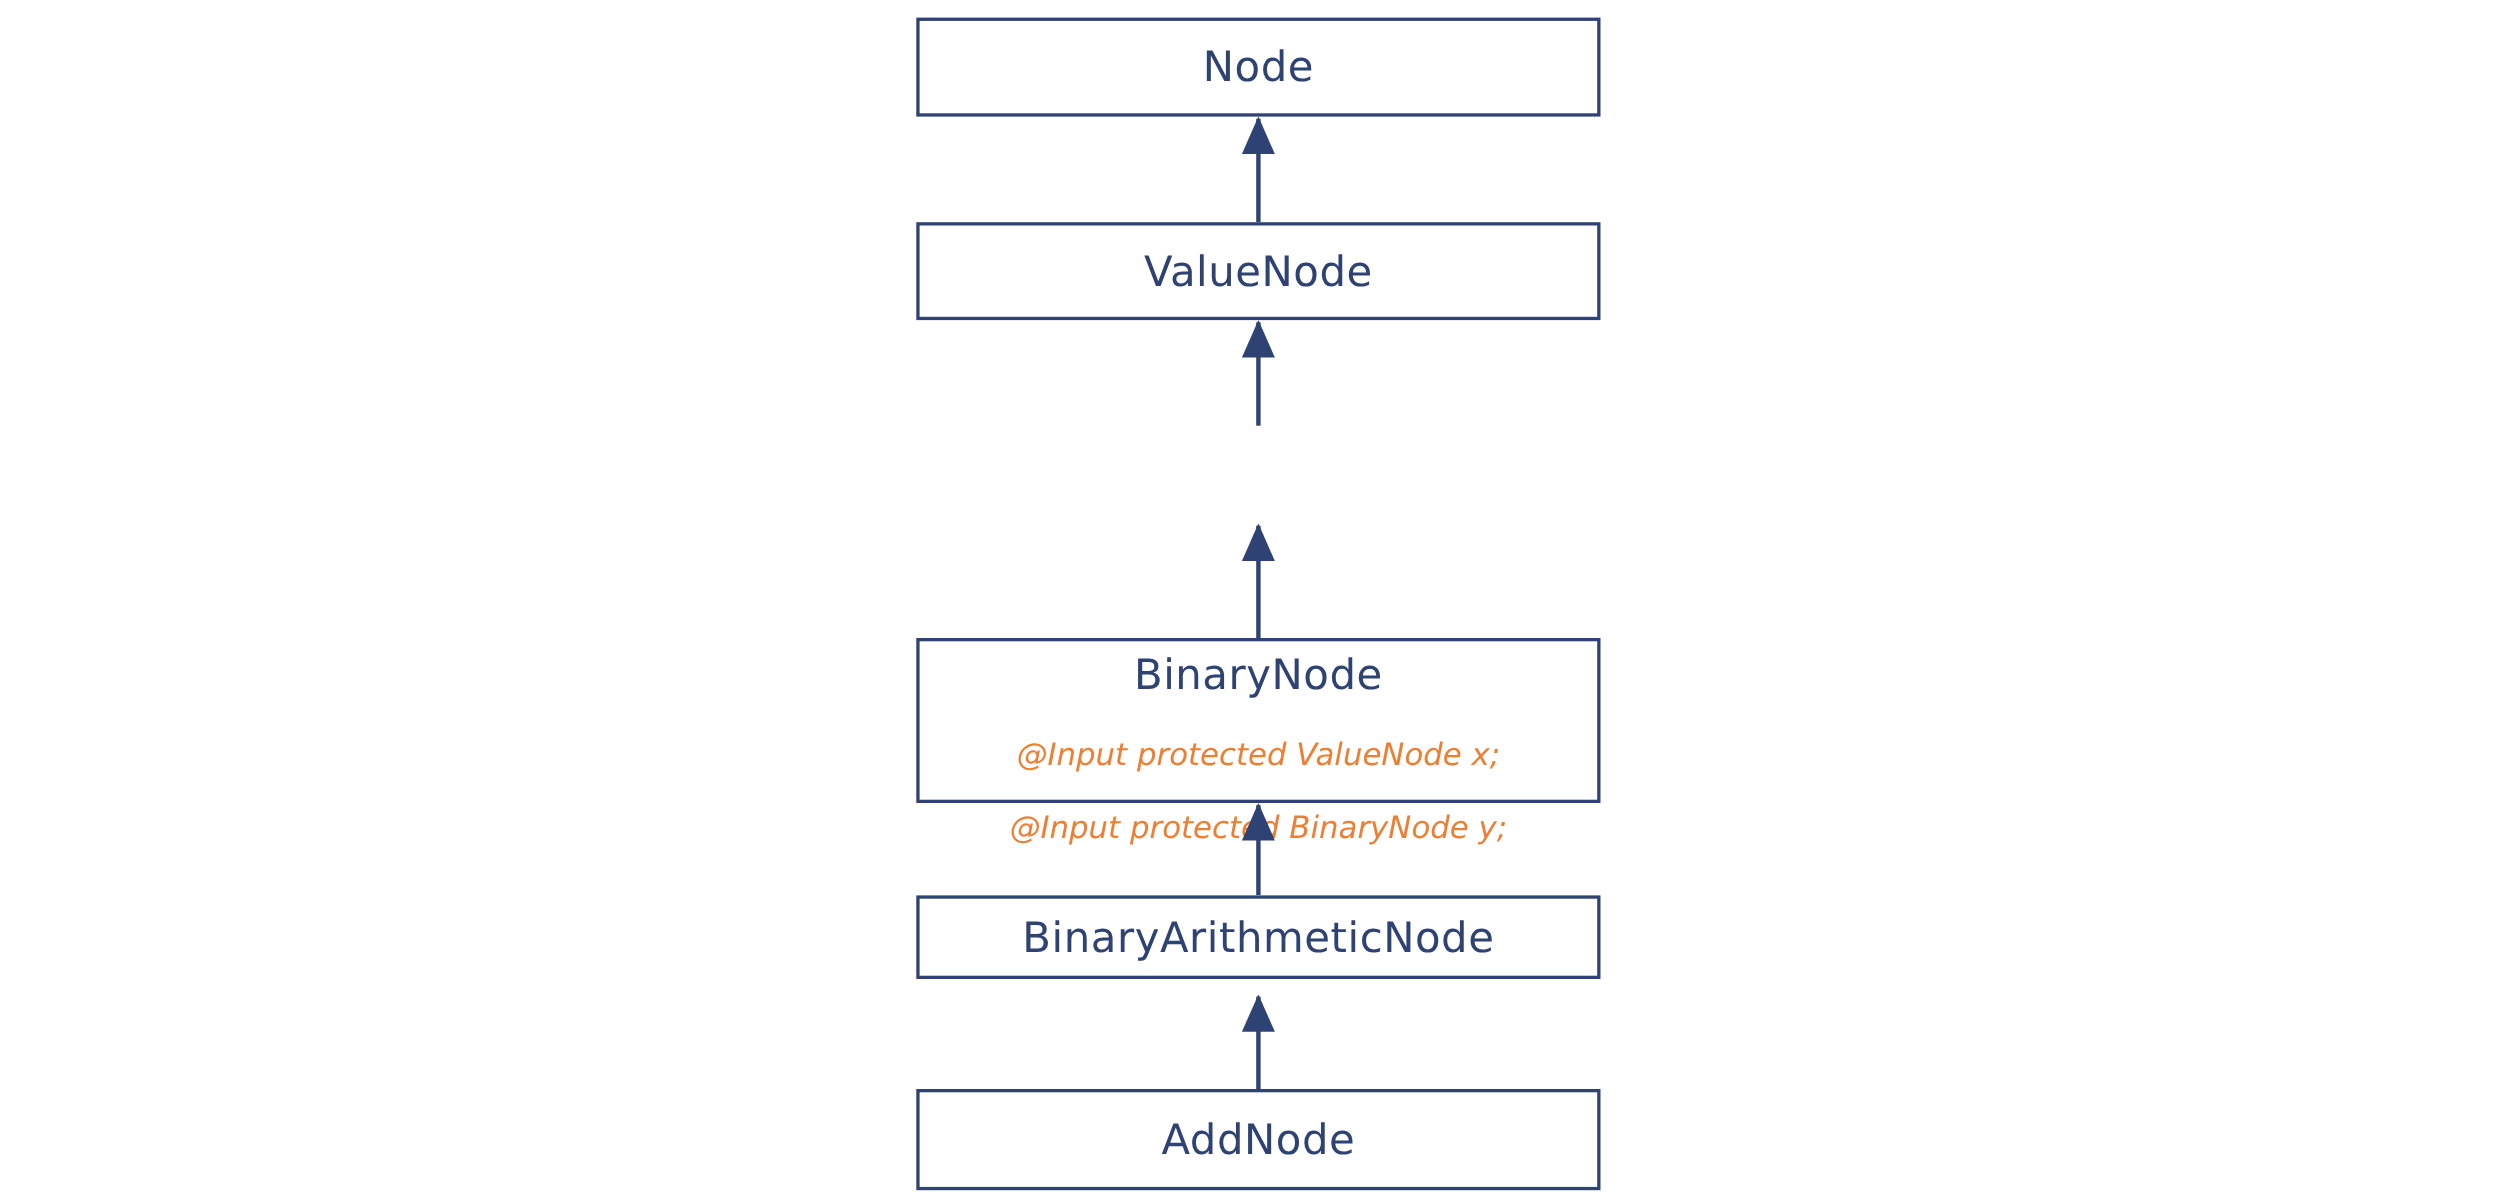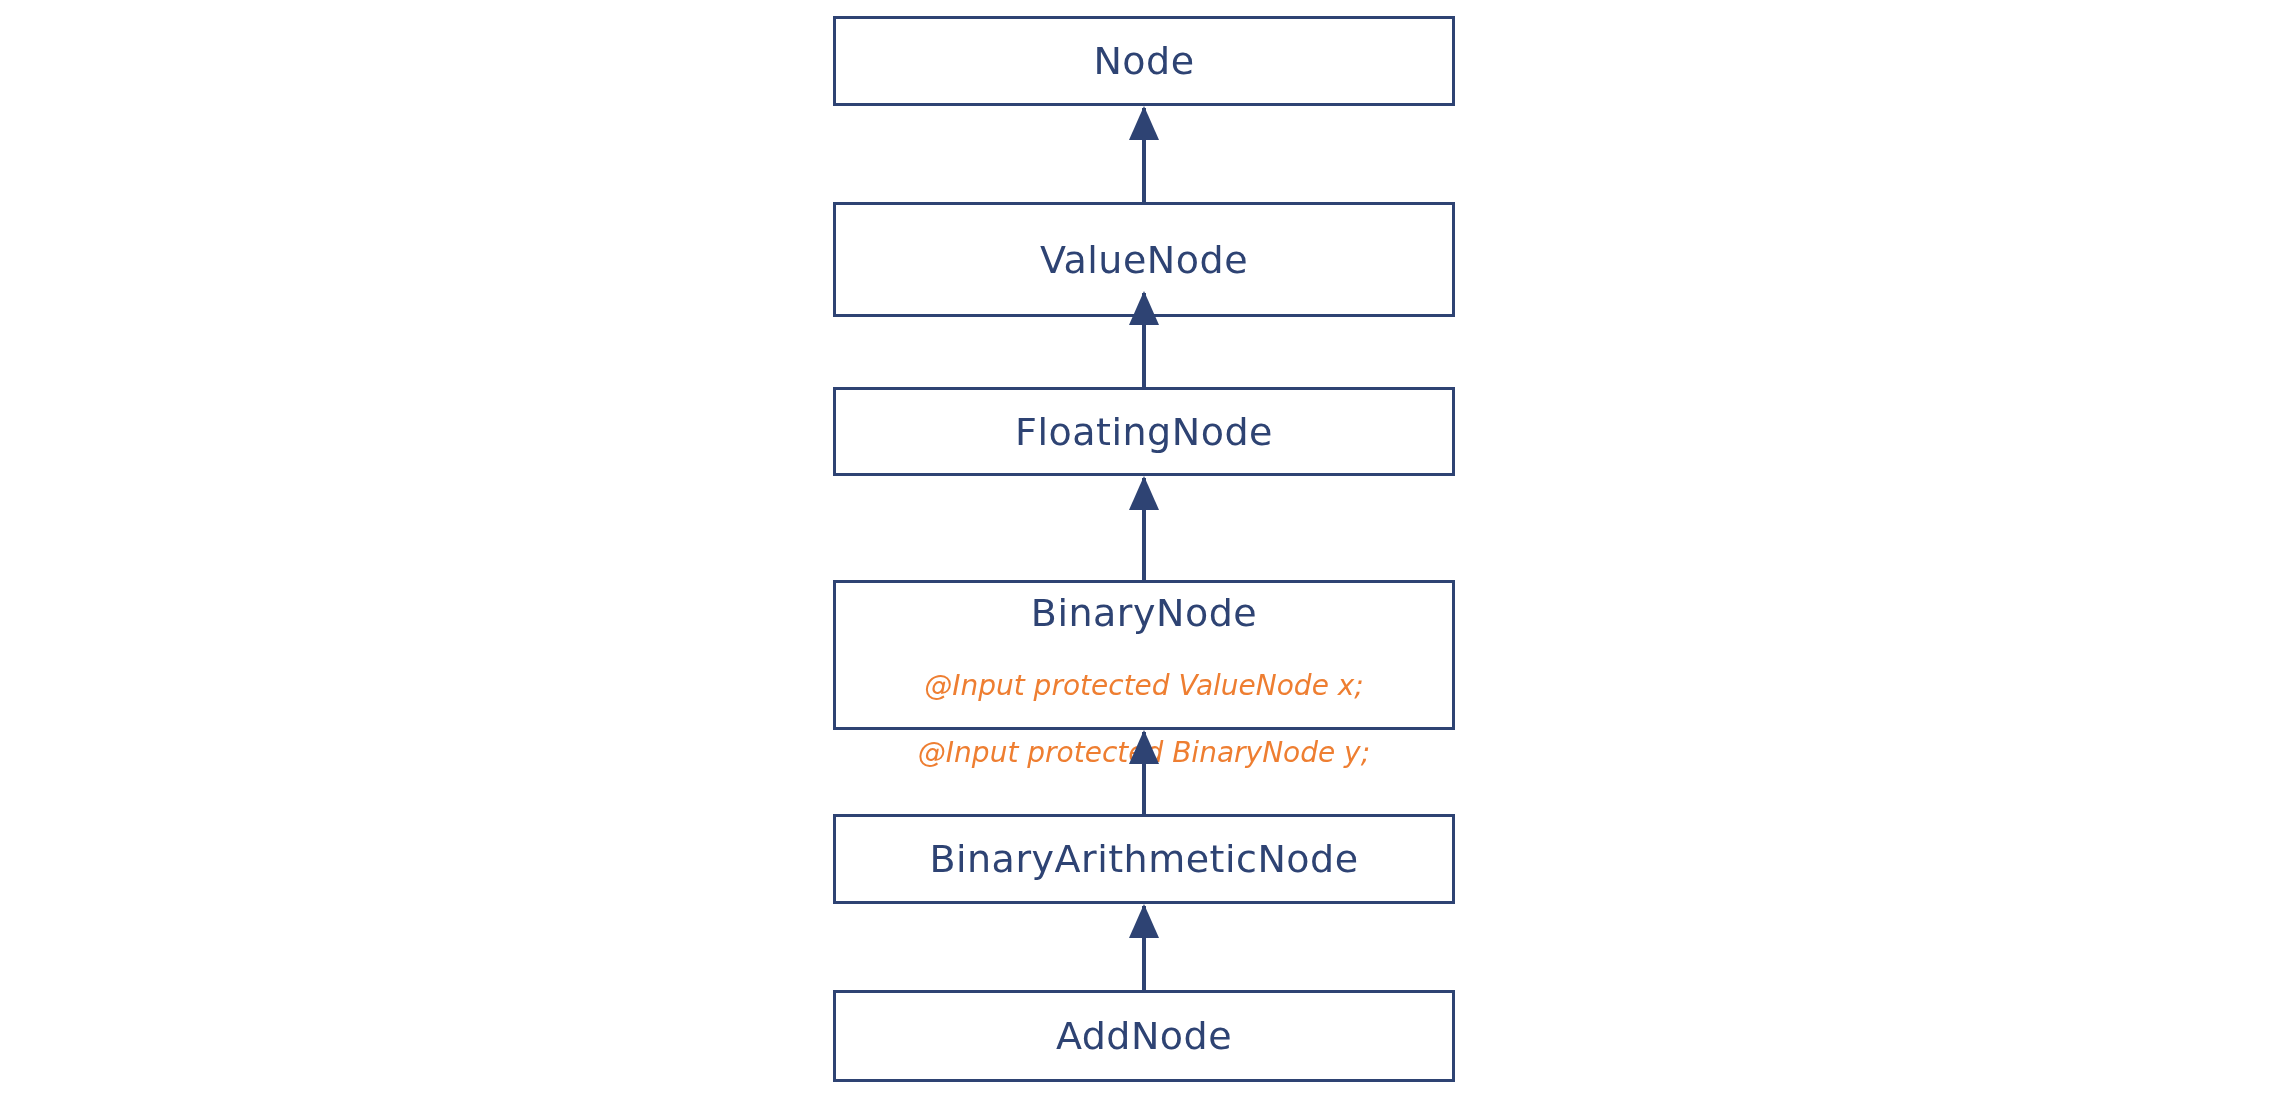--- a/index.html
+++ b/index.html
@@ -82,50 +82,47 @@
 
   <div class="cbox" style="top:16px;height:90px">
     <div class="title">Node</div>
   </div>
 
   <div class="arrow" style="top:106px;height:96px">
     <div class="line"></div>
     <div class="head"></div>
   </div>
 
-  <div class="cbox" style="top:202px;height:115px">
+  <div class="cbox" style="top:202px;height:89px">
     <div class="title">ValueNode</div>
   </div>
 
   <div class="arrow" style="top:291px;height:96px">
     <div class="line"></div>
     <div class="head"></div>
   </div>
 
-  <div class="cbox" style="top:387px;height:89px">
-    <div class="title">FloatingNode</div>
-  </div>
 
   <div class="arrow" style="top:476px;height:104px">
     <div class="line"></div>
     <div class="head"></div>
   </div>
 
   <div class="cbox attrbox" style="top:580px;height:150px">
     <div class="title">BinaryNode</div>
     <div class="attr">@Input protected ValueNode x;</div>
     <div class="attr">@Input protected BinaryNode y;</div>
   </div>
 
   <div class="arrow" style="top:730px;height:84px">
     <div class="line"></div>
     <div class="head"></div>
   </div>
 
-  <div class="cbox" style="top:814px;height:90px">
+  <div class="cbox" style="top:814px;height:76px">
     <div class="title">BinaryArithmeticNode</div>
   </div>
 
   <div class="arrow" style="top:904px;height:86px">
     <div class="line"></div>
     <div class="head"></div>
   </div>
 
   <div class="cbox" style="top:990px;height:92px">
     <div class="title">AddNode</div>

